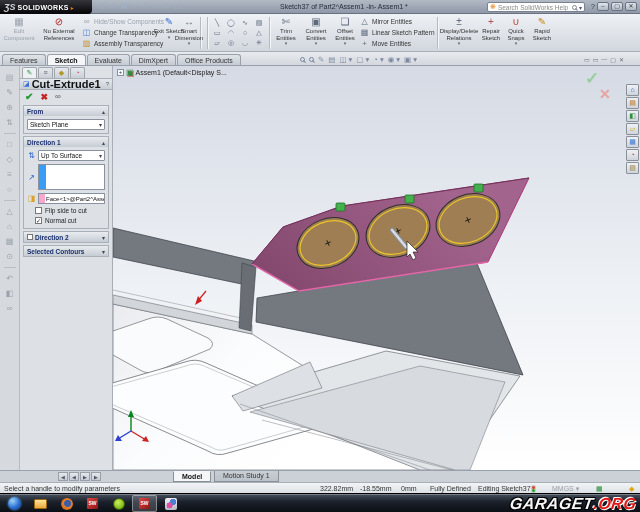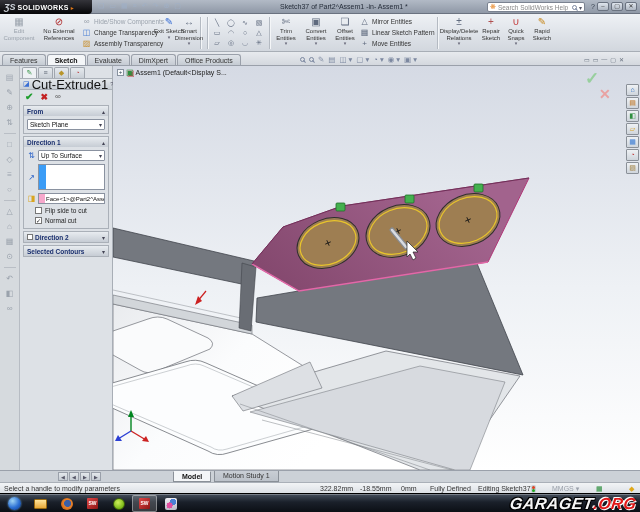--- a/index.html
+++ b/index.html
@@ -52,21 +52,21 @@
   .leftstrip span{font-size:8px;color:#9aa2ac;line-height:15px}
   .leftstrip .lsep{width:12px;height:1px;background:#b9bec5;margin:3px 0;line-height:1px}
 
   
   .pm{position:absolute;left:20px;top:66px;width:93px;height:404px;background:#dde1e6;border-right:1px solid #a8aeb6;font-size:7px}
   .pm-tabs{height:12px;display:flex;gap:1px;padding:1px 0 0 2px}
   .pm-tabs span{width:15px;height:11px;background:linear-gradient(#e6eaee,#c9cfd6);border:1px solid #a0a6ae;border-bottom:none;border-radius:2px 2px 0 0;font-size:7px;text-align:center;line-height:10px}
   .pm-tabs span:first-child{background:#eef1f4}
   .pm-header{height:12px;background:linear-gradient(#e4e8ec,#c8ced5);border-top:1px solid #aab0b8;border-bottom:1px solid #aab0b8;display:flex;align-items:center;padding:0 3px;gap:2px}
   .pm-header .ic{color:#3a6fd4;font-size:7px}
-  .pm-header .tt{font-weight:normal;font-size:13px;color:#111;flex:1;white-space:nowrap}
+  .pm-header .tt{font-weight:bold;font-size:11px;color:#111;flex:1;white-space:nowrap}
   .pm-header .hq{color:#556;font-size:6px}
   .pm-actions{height:13px;display:flex;align-items:center;gap:7px;padding-left:5px}
   .ok{color:#1f9e2f;font-size:10px;font-weight:bold}
   .cancel{color:#c32222;font-size:9px;font-weight:bold}
   .spec{color:#555;font-size:8px}
   .grp{margin:2px 3px;border:1px solid #aab0b8;background:#dde1e6}
   .grp-h{height:10px;background:linear-gradient(#e8ecf0,#c6ccd4);display:flex;align-items:center;padding:0 3px;font-size:6.5px;font-weight:bold;color:#1a2f6e;gap:2px}
   .grp-h .sp{flex:1}
   .grp-h .ch{color:#445;font-size:6px;font-weight:normal}
   .grp-b{padding:3px}

